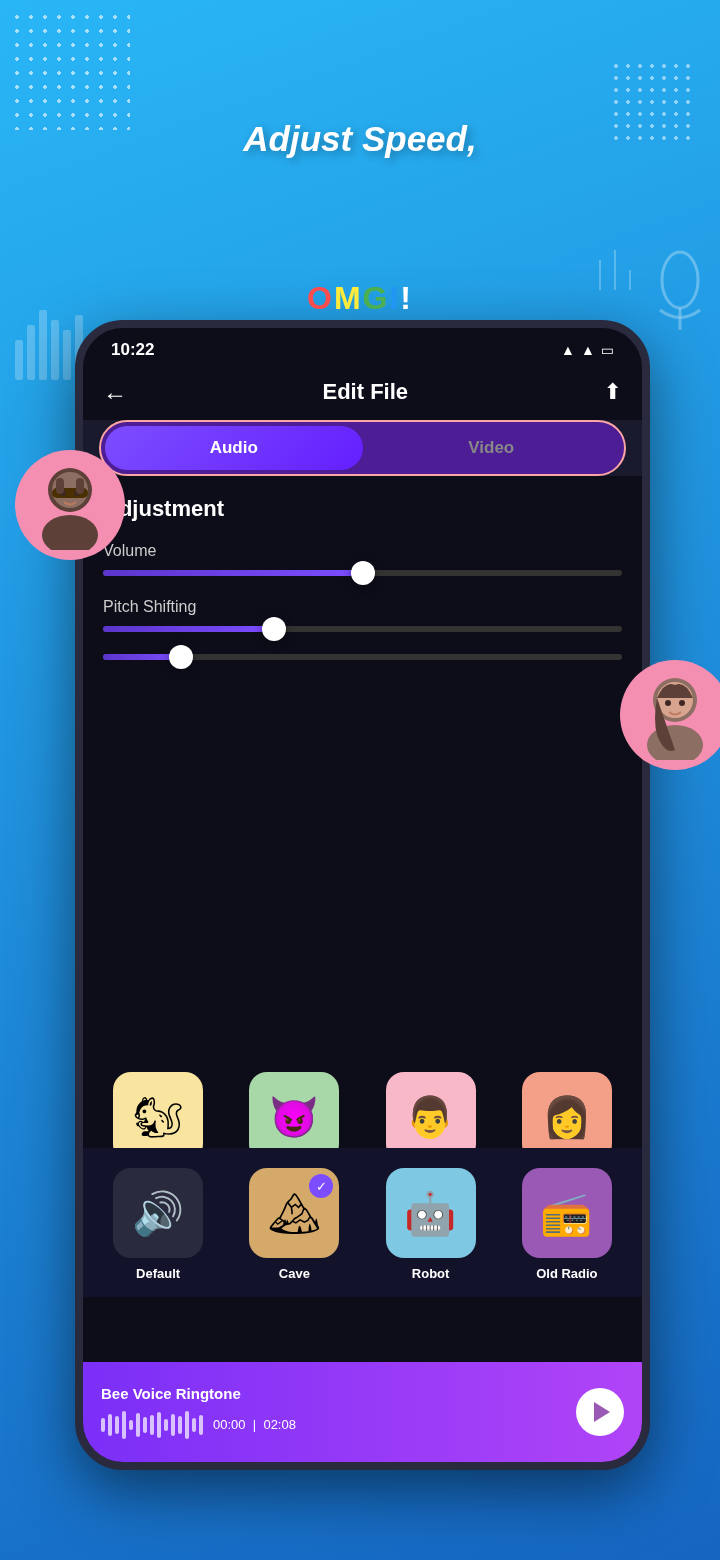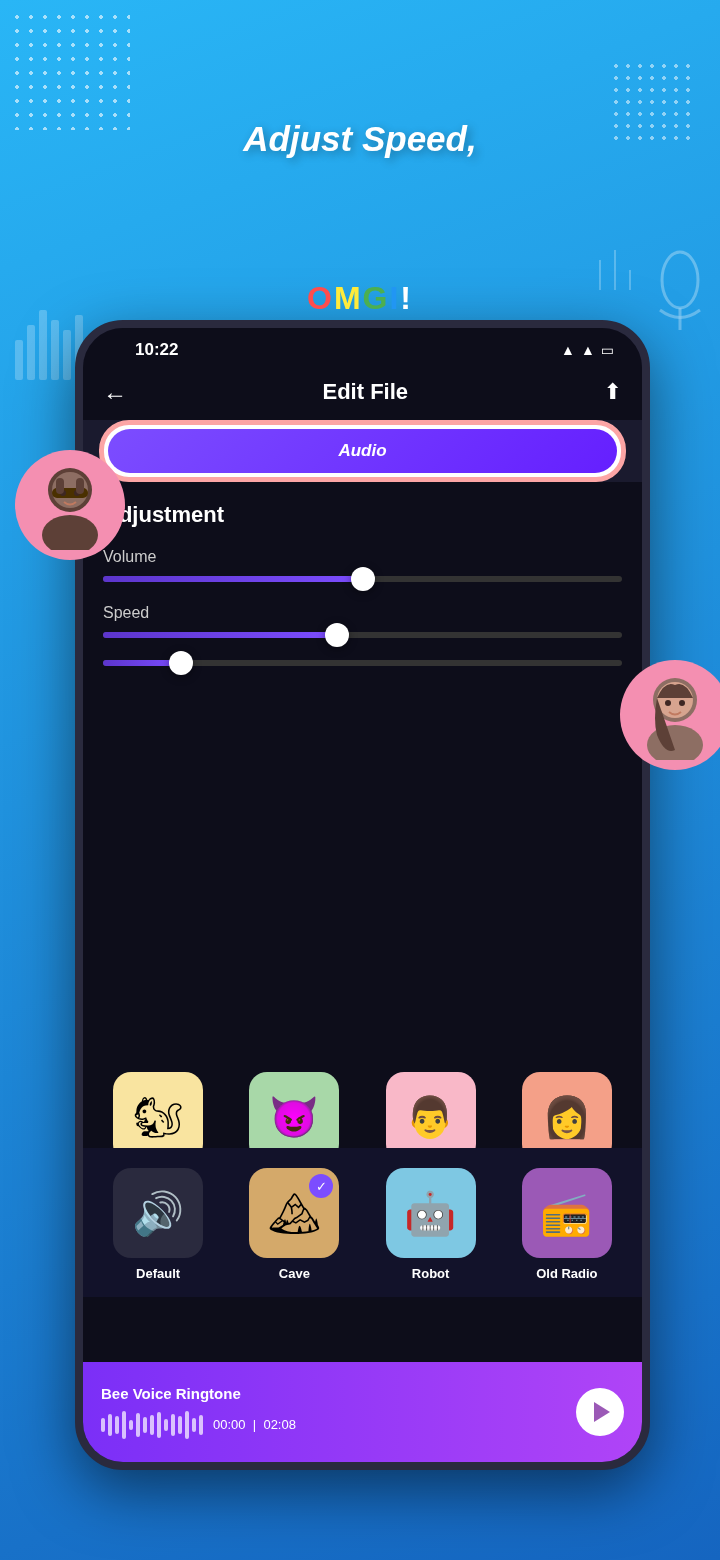--- a/index.html
+++ b/index.html
@@ -114,21 +114,20 @@
       display: flex;
       justify-content: space-between;
       align-items: center;
       padding: 12px 28px 8px;
       background: #0d0d1a;
     }
     .status-time {
       color: white;
       font-size: 17px;
       font-weight: 700;
-      margin-left: 24px;
     }
     .status-icons {
       display: flex;
       gap: 6px;
       align-items: center;
     }
     .status-icons span {
       color: white;
       font-size: 14px;
     }
@@ -153,25 +152,24 @@
     }
     .share-btn {
       color: white;
       font-size: 22px;
     }
 
     
     .tab-switcher {
       margin: 0 16px 0;
       display: flex;
-      background: #ffffff;
+      background: #4c1d95;
       border-radius: 30px;
       padding: 4px;
-      border: 5px solid #fca5a5;
-      font-style: italic;
+      border: 2px solid #fca5a5;
     }
     .tab-btn {
       flex: 1;
       padding: 12px;
       border-radius: 26px;
       text-align: center;
       font-size: 17px;
       font-weight: 700;
       cursor: pointer;
     }
@@ -434,41 +432,42 @@
   </div>
 
   <div class="top-nav">
     <span class="back-btn">←</span>
     <span class="nav-title">Edit File</span>
     <span class="share-btn">⬆</span>
   </div>
 
   <div class="tab-switcher">
     <div class="tab-btn active">Audio</div>
+    <div class="tab-btn inactive">Video</div>
   </div>
 
   <div class="main-content">
     <div class="section-title">Adjustment</div>
 
     <div class="slider-section">
       <div class="slider-label">Volume</div>
       <div class="slider-track">
         <div class="slider-fill" style="width: 50%;"></div>
         <div class="slider-thumb" style="left: 50%;"></div>
       </div>
     </div>
 
-
     <div class="slider-section">
-      <div class="slider-label">Speed</div>
+      <div class="slider-label">Pitch Shifting</div>
       <div class="slider-track">
-        <div class="slider-fill" style="width: 45%;"></div>
-        <div class="slider-thumb" style="left: 45%;"></div>
-      </div>
-    </div>
+        <div class="slider-fill" style="width: 33%;"></div>
+        <div class="slider-thumb" style="left: 33%;"></div>
+      </div>
+    </div>
+
 
     <div class="slider-section">
       <div class="slider-track">
         <div class="slider-fill" style="width: 15%;"></div>
         <div class="slider-thumb" style="left: 15%;"></div>
       </div>
     </div>
   </div>
 
   <div class="effects-row2">

